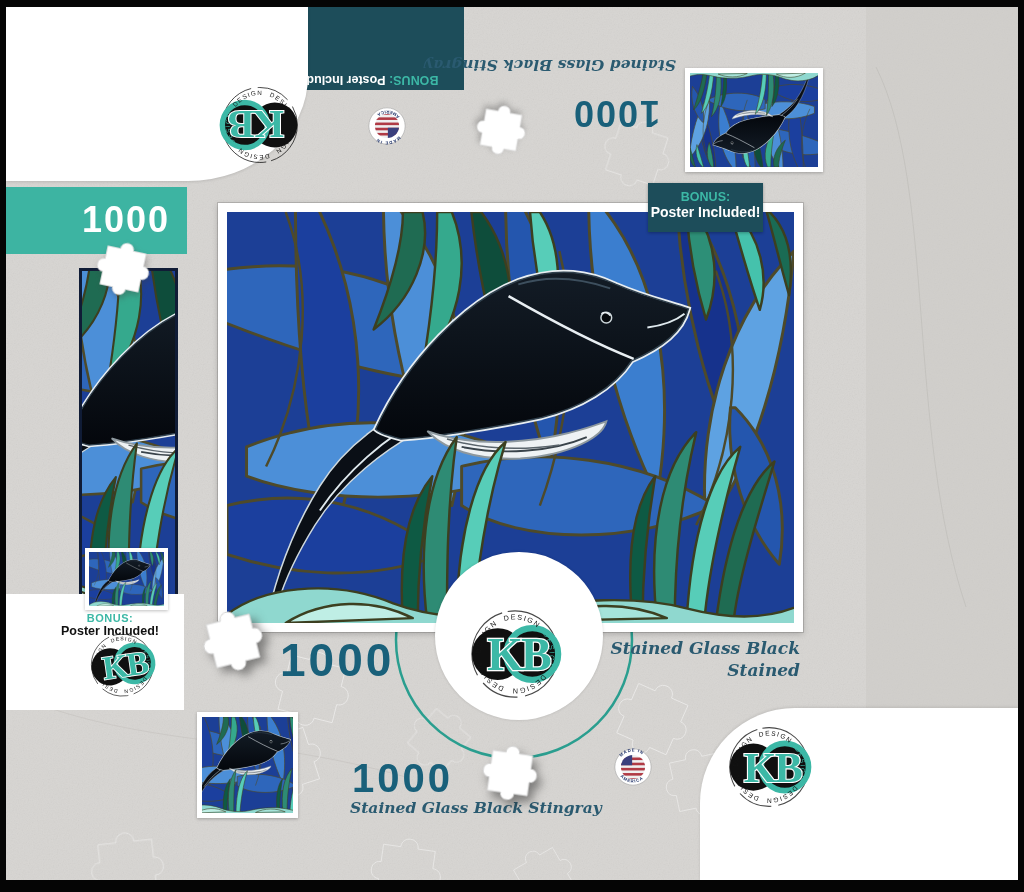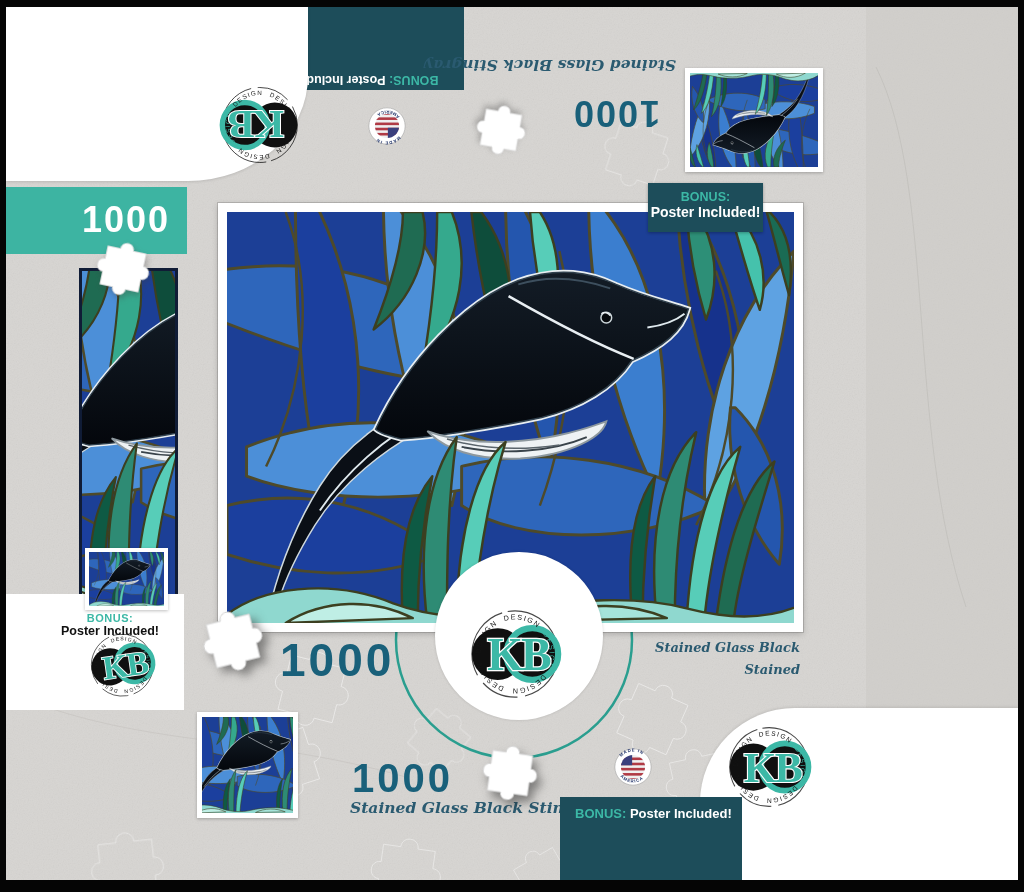--- a/index.html
+++ b/index.html
@@ -257,21 +257,21 @@
             <use href="#art"></use>
           </svg>
       </div>
     </div>
 
     <div class="abs z5 tealbar" style="left:642px;top:176px;width:115px;height:49px;text-align:center;box-shadow:0 1px 3px rgba(0,0,0,.3);">
       <div class="bonus-accent nowrap" style="font-size:12.5px;font-weight:bold;margin-top:7px;">BONUS:</div>
       <div class="bonus-white nowrap" style="font-size:14px;font-weight:bold;">Poster Included!</div>
     </div>
 
-    <div class="abs z5 script" style="top:630px;right:218px;text-align:right;font-size:13px;line-height:22px;">
+    <div class="abs z5 script" style="top:630px;right:218px;text-align:right;font-size:17px;line-height:22px;">
       <div class="nowrap">Stained Glass Black</div>
       <div class="nowrap">Stained</div>
     </div>
 
     <div class="abs z5 piece3d" style="left:194px;top:601px;width:66px;height:66px;transform:rotate(-14deg);">
       <svg viewBox="-22 8 134 134" class="art">
           <use href="#pz" fill="#ffffff" stroke="#d2d2d2" stroke-width="2"></use>
         </svg>
     </div>
 
@@ -317,26 +317,20 @@
           <textPath href="#madeArcTop" startOffset="22%">MADE IN</textPath>
         </text>
         <text font-size="5" fill="#24366b" font-weight="bold" letter-spacing="1">
           <textPath href="#madeArcBot" startOffset="20%">AMERICA</textPath>
         </text>
       </svg>
     </div>
 
     <div class="abs z4 white-card" style="left:694px;top:701px;width:318px;height:172px;border-top-left-radius:95px;box-shadow:0 -1px 3px rgba(0,0,0,.1);"></div>
 
-    <div class="abs z5 tealbar" style="left:554px;top:790px;width:182px;height:83px;">
-      <div class="nowrap" style="position:absolute;left:15px;top:9px;font-size:13px;font-weight:bold;">
-        <span class="bonus-accent">BONUS:</span>
-        <span class="bonus-white">Poster Included!</span>
-      </div>
-    </div>
 
     <div class="abs z6" style="left:714px;top:718px;width:100px;height:84px;">
       <svg viewBox="0 0 110 96" class="art">
         <use href="#kb"></use>
         <text font-size="7.5" letter-spacing="1.5" fill="#141414">
           <textPath href="#kbArc" startOffset="0%">DESIGN</textPath>
           <textPath href="#kbArc" startOffset="20%">DESIGN</textPath>
           <textPath href="#kbArc" startOffset="40%" fill="#3cb8a6">DESIGN</textPath>
           <textPath href="#kbArc" startOffset="60%">DESIGN</textPath>
           <textPath href="#kbArc" startOffset="80%">DESIGN</textPath>

